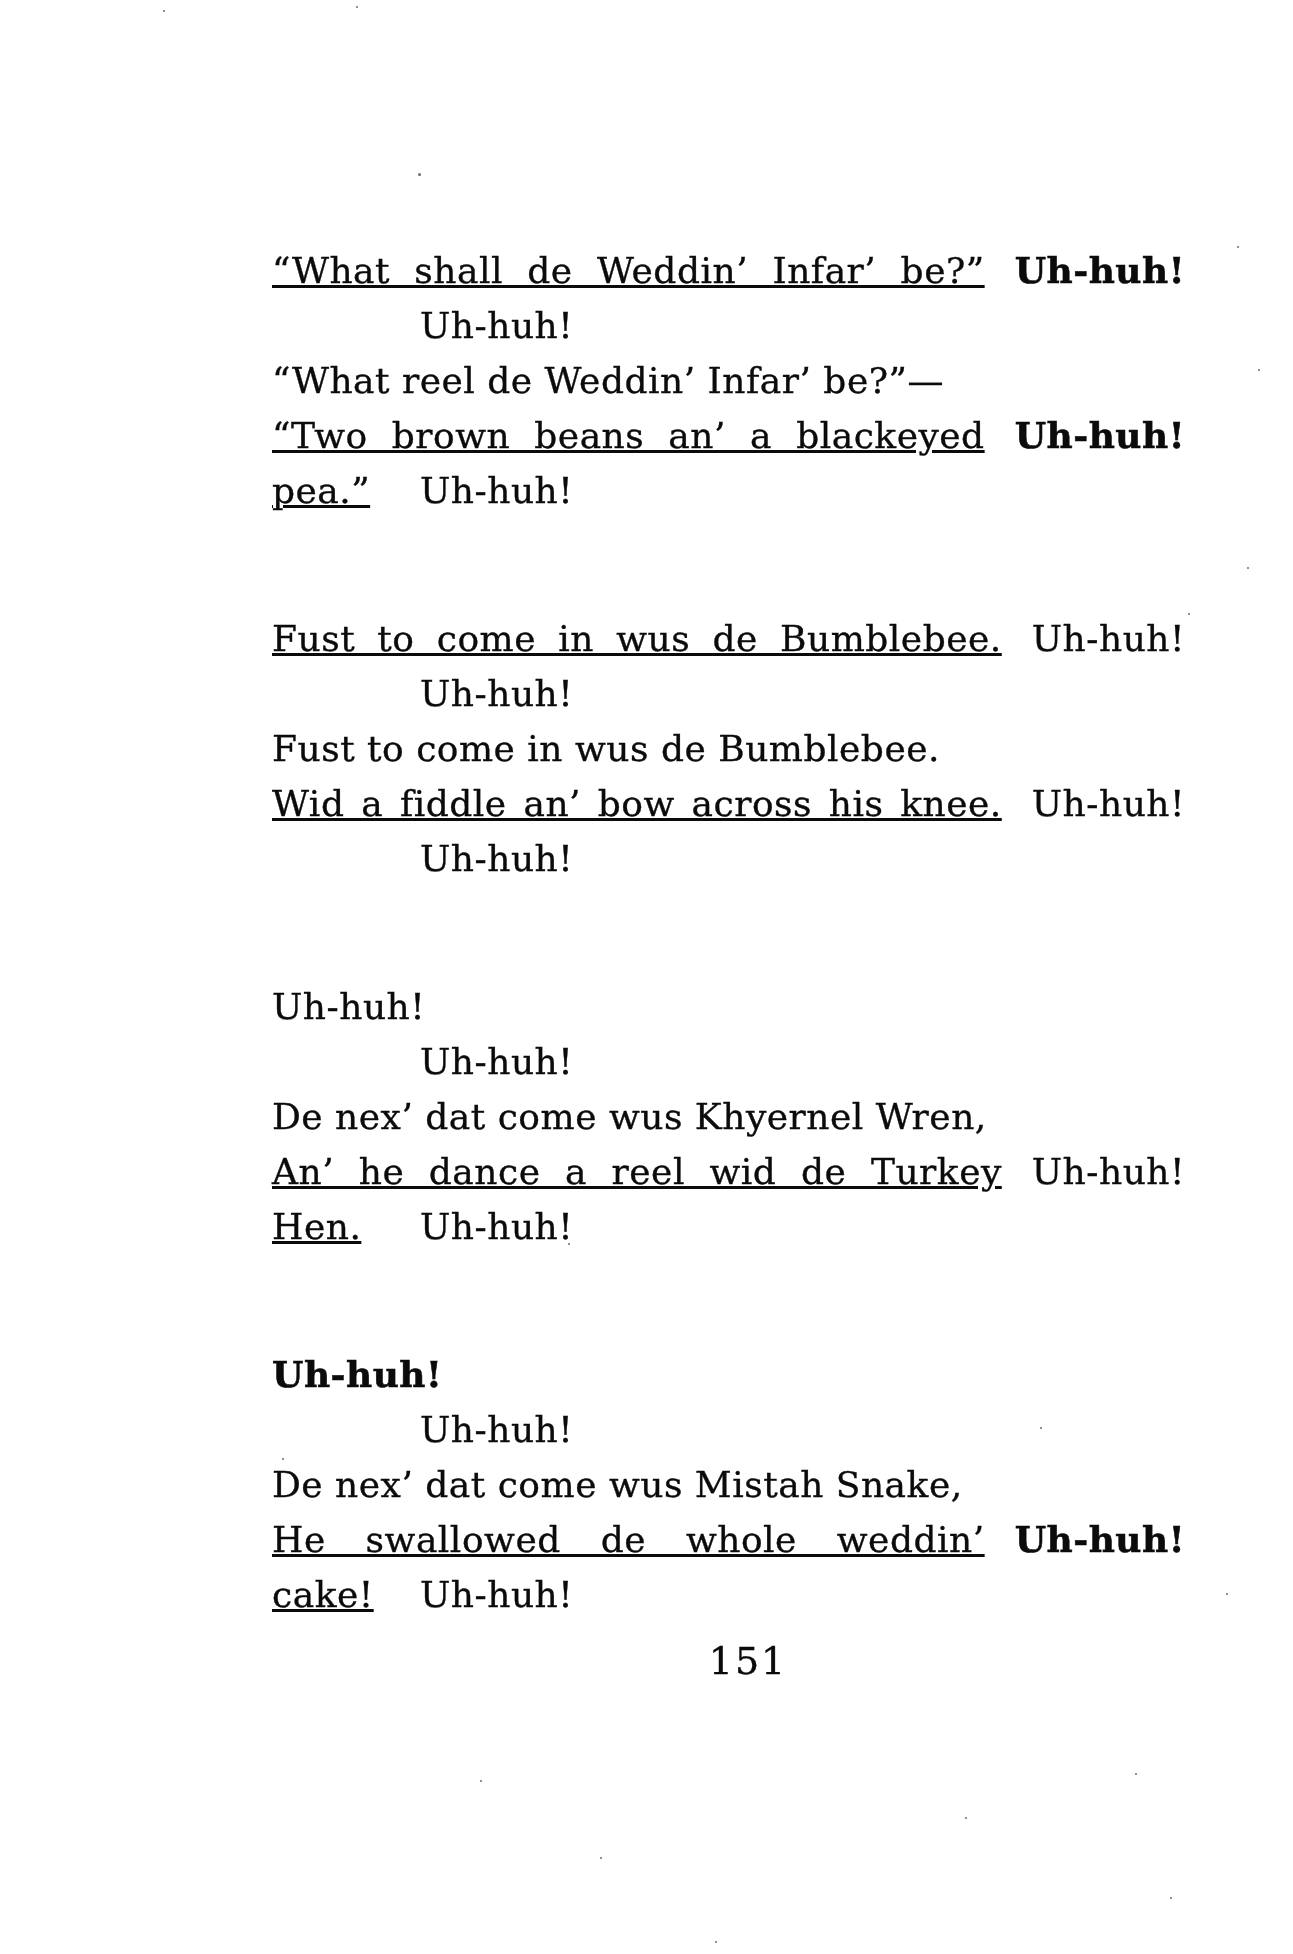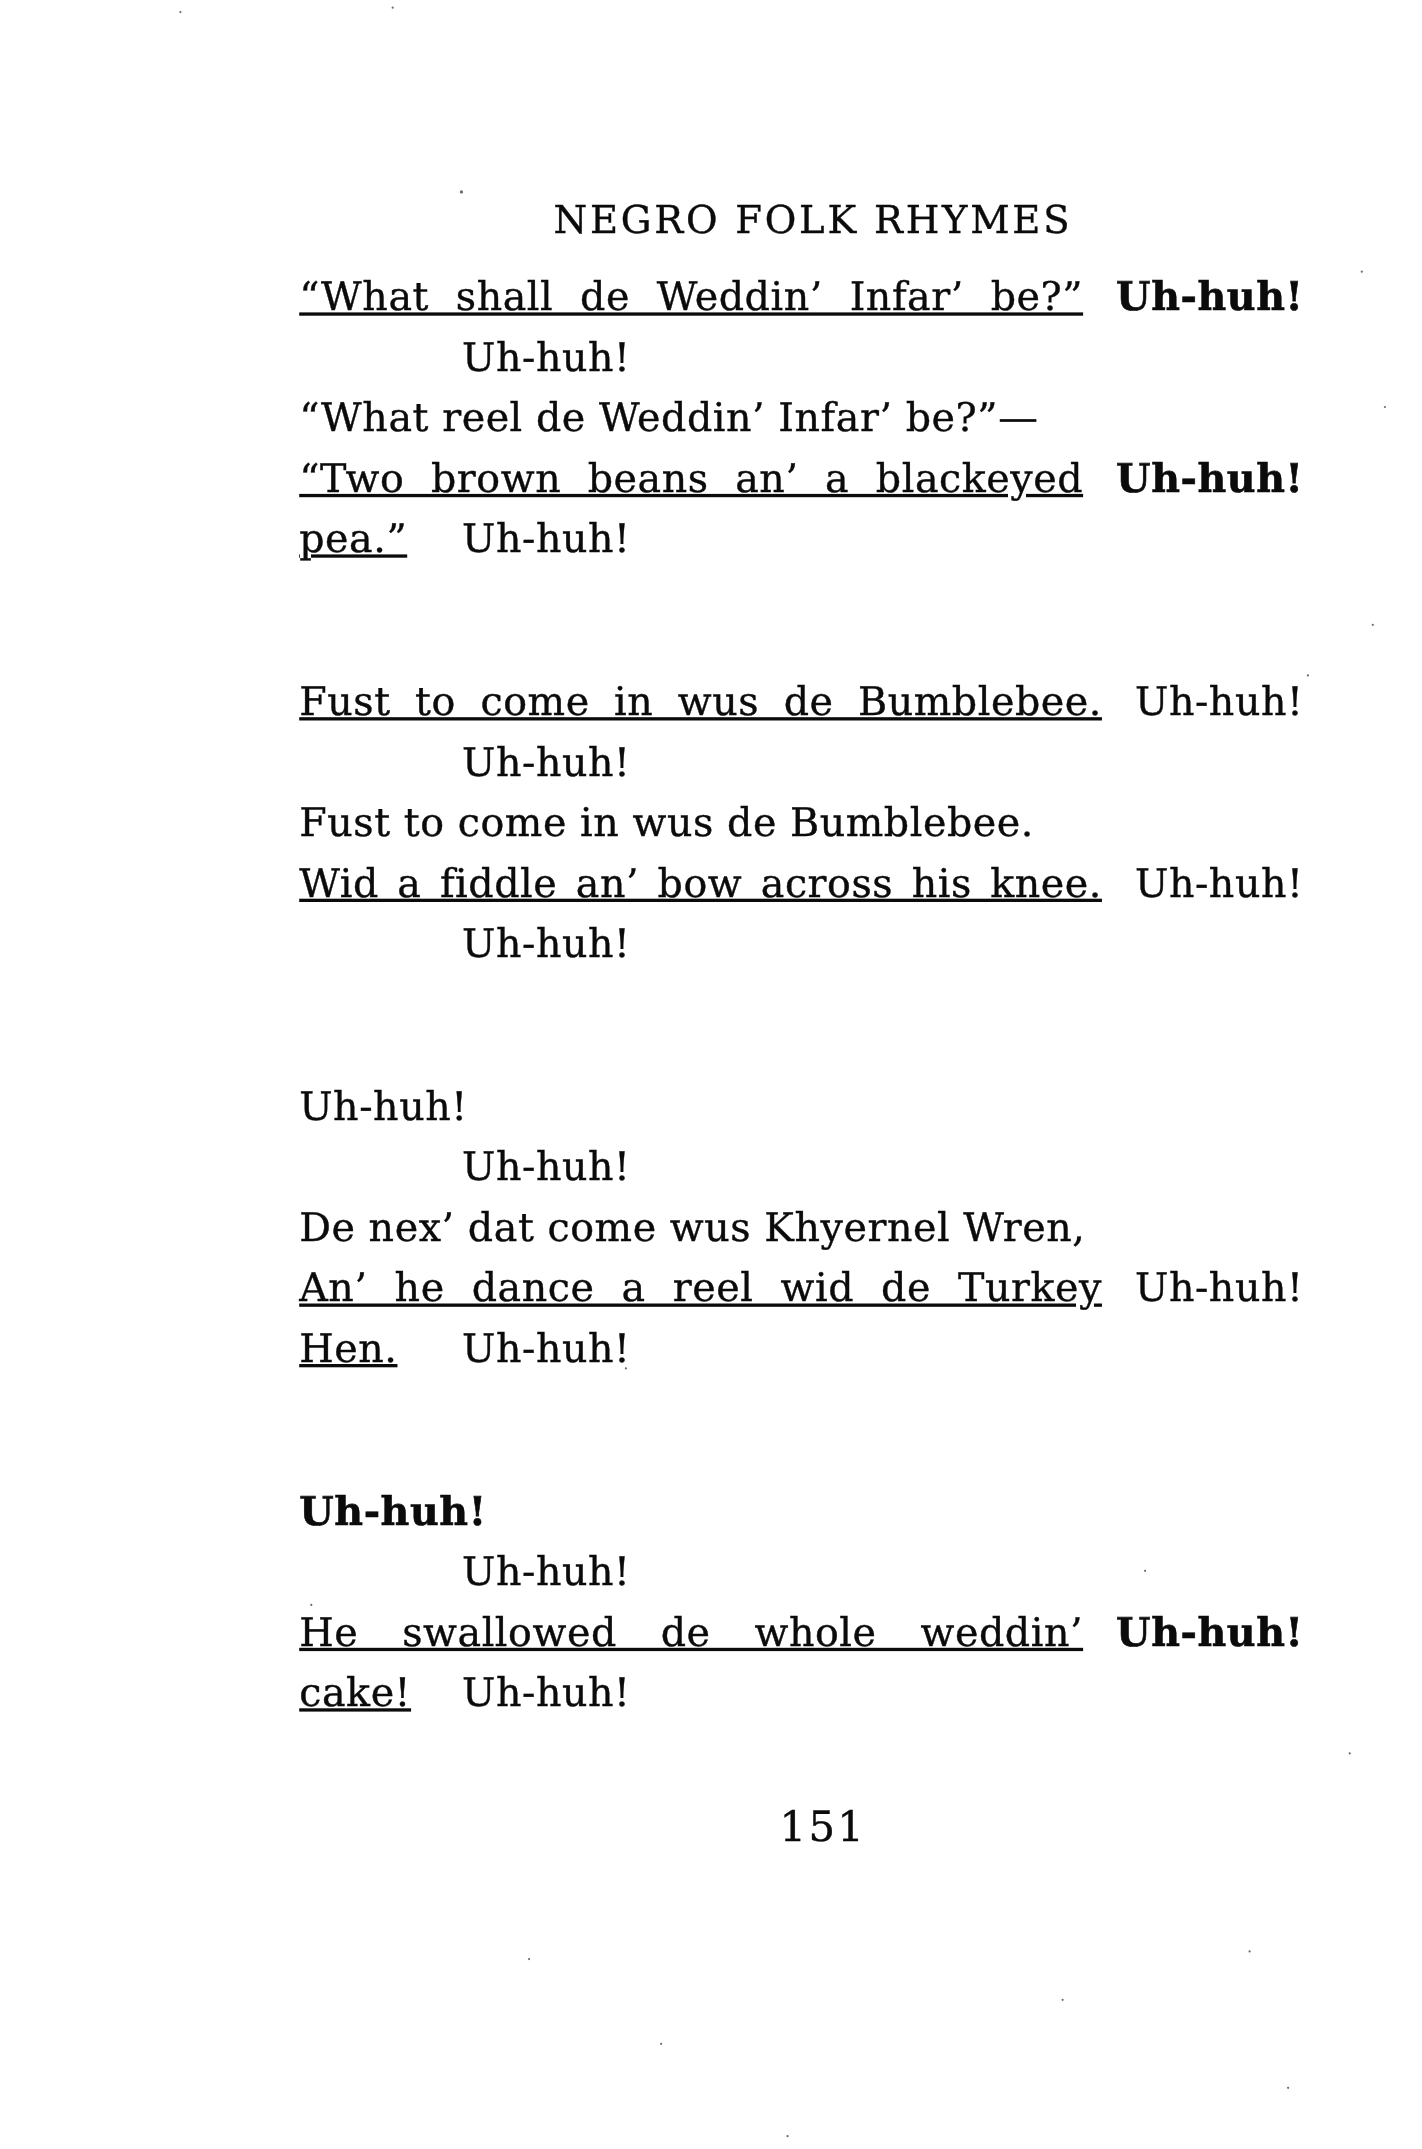--- a/index.html
+++ b/index.html
@@ -70,21 +70,20 @@
     width: 3px;
     height: 3px;
     opacity: 0.65;
   }
 </style>
 </head>
 <body>
 
 <div class="page">
 
-  <div class="running-header">NEGRO FOLK RHYMES</div>
 
   <div class="poem">
 
     <div class="stanza">
       <div class="line tagged">
         <span class="main">“What shall de Weddin’ Infar’ be?”</span>
         <span class="tag bold">Uh-huh!</span>
       </div>
       <div class="line indent">
         <span class="main">Uh-huh!</span>
@@ -140,20 +139,23 @@
       </div>
     </div>
 
     <div class="stanza">
       <div class="line tagged">
         <span class="tag bold">Uh-huh!</span>
       </div>
       <div class="line indent">
         <span class="main">Uh-huh!</span>
       </div>
+      <div class="line">
+        <span class="main">De nex’ dat come wus Mistah Snake,</span>
+      </div>
       <div class="line tagged">
         <span class="main">He swallowed de whole weddin’ cake!</span>
         <span class="tag bold">Uh-huh!</span>
       </div>
       <div class="line indent">
         <span class="main">Uh-huh!</span>
       </div>
     </div>
 
   </div>

